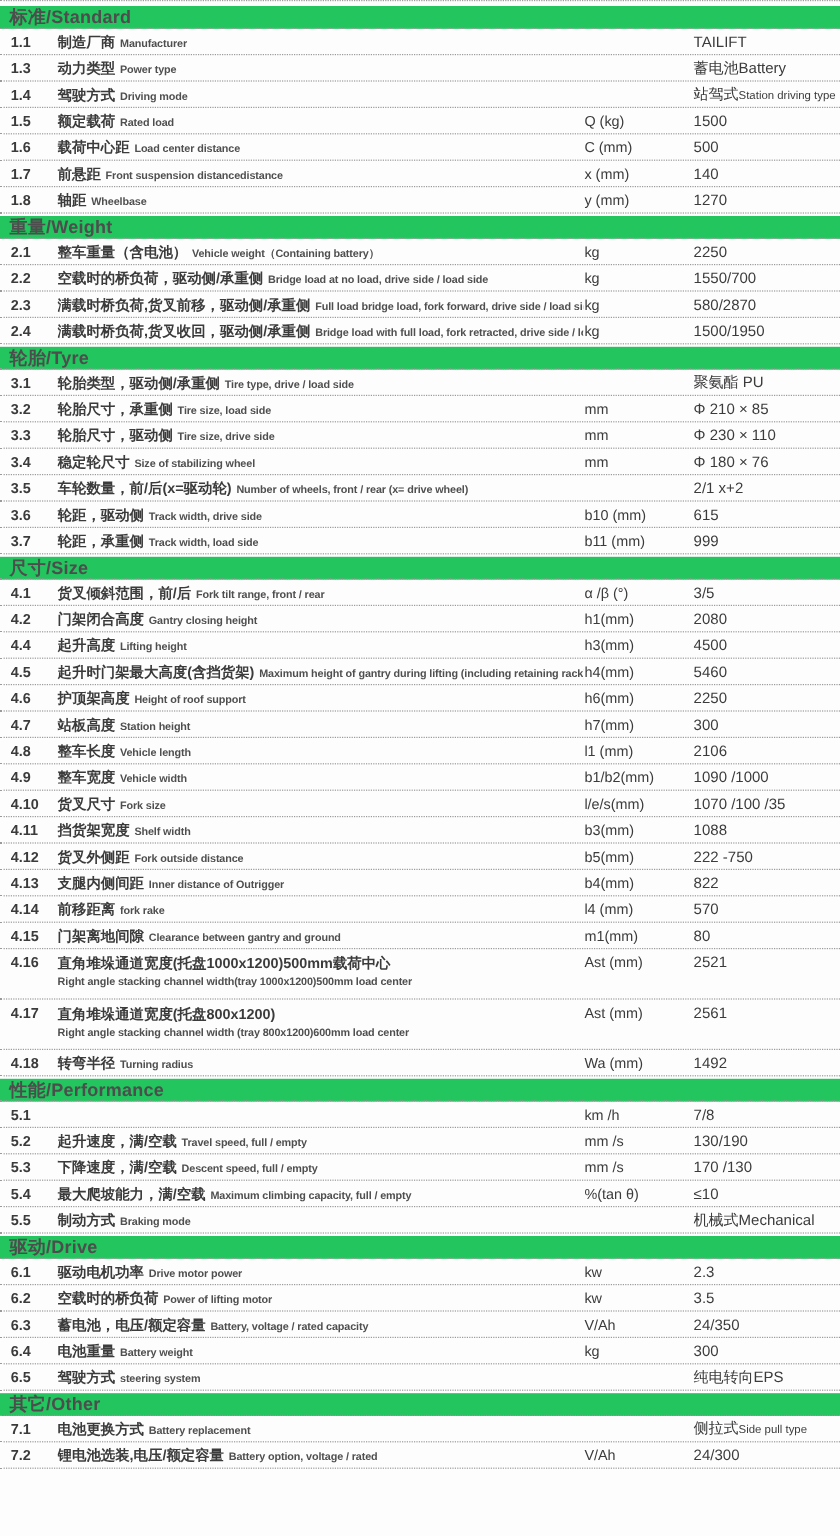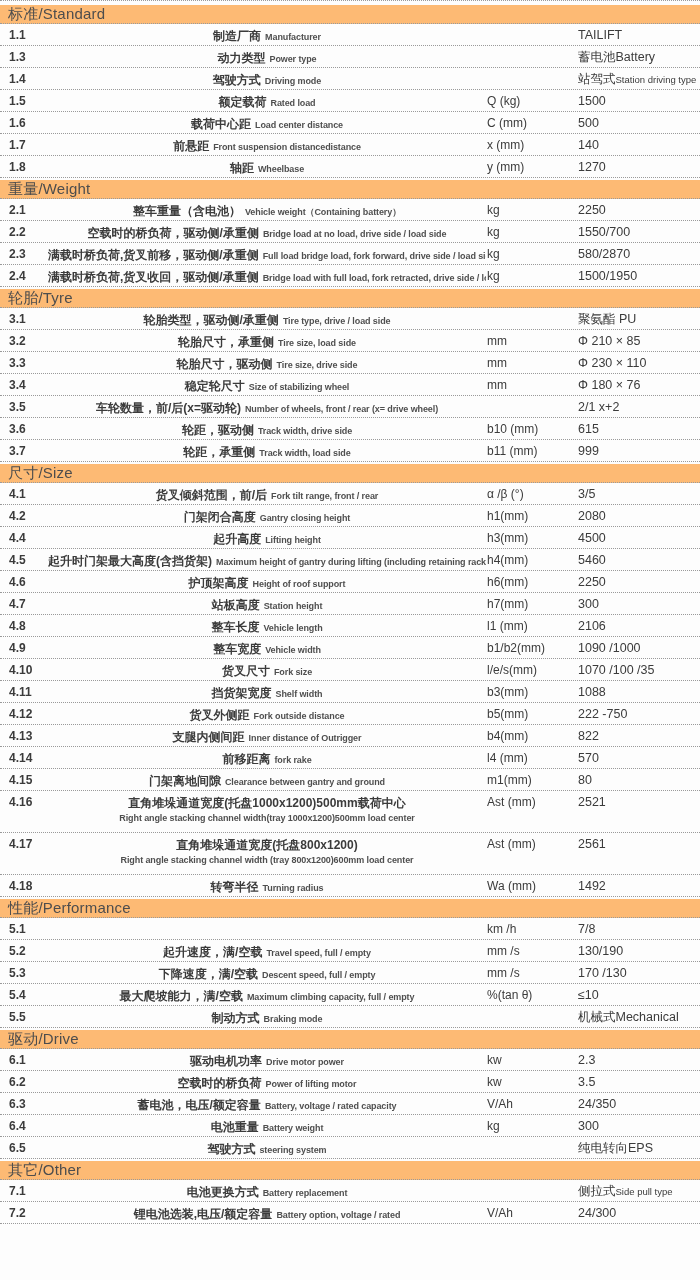--- a/index.html
+++ b/index.html
@@ -10,44 +10,44 @@
     background: #fdfdfd;
     box-sizing: border-box;
     padding-top: 2px;
     border-top: 1px dotted #9a9a9a;
     font-family: "Liberation Sans", "DejaVu Sans", sans-serif;
     overflow: hidden;
   }
   .section-header {
     height: 18px;
     margin-top: 2px;
-    background: #fdba74;
+    background: #22c55e;
     border-bottom: 1px dotted #9a9a9a;
     display: flex;
     align-items: center;
     padding-left: 8px;
     font-size: 15px;
     color: #4d4d4d;
     letter-spacing: 0.2px;
+    font-weight: bold;
   }
   .row {
     position: relative;
     height: 21px;
     border-bottom: 1px dotted #9a9a9a;
   }
   .row.two-line { height: 41px; }
   .cell { position: absolute; color: #3b3b3b; white-space: nowrap; }
   .num {
     left: 9px; top: 50%; transform: translateY(-50%);
     font-size: 12px; font-weight: 700;
   }
   .label {
     left: 48px; right: 214px; top: 50%; transform: translateY(-50%);
     overflow: hidden;
-    text-align: center;
   }
   .zh { font-size: 12px; font-weight: 700; color: #3b3b3b; }
   .en { font-size: 9px; font-weight: 600; color: #4f4f4f; margin-left: 4px; letter-spacing: -0.1px; }
   .unit {
     left: 487px; top: 50%; transform: translateY(-50%);
     font-size: 12px;
   }
   .value {
     left: 578px; right: 2px; top: 50%; transform: translateY(-50%);
     font-size: 12.5px; overflow: hidden;

